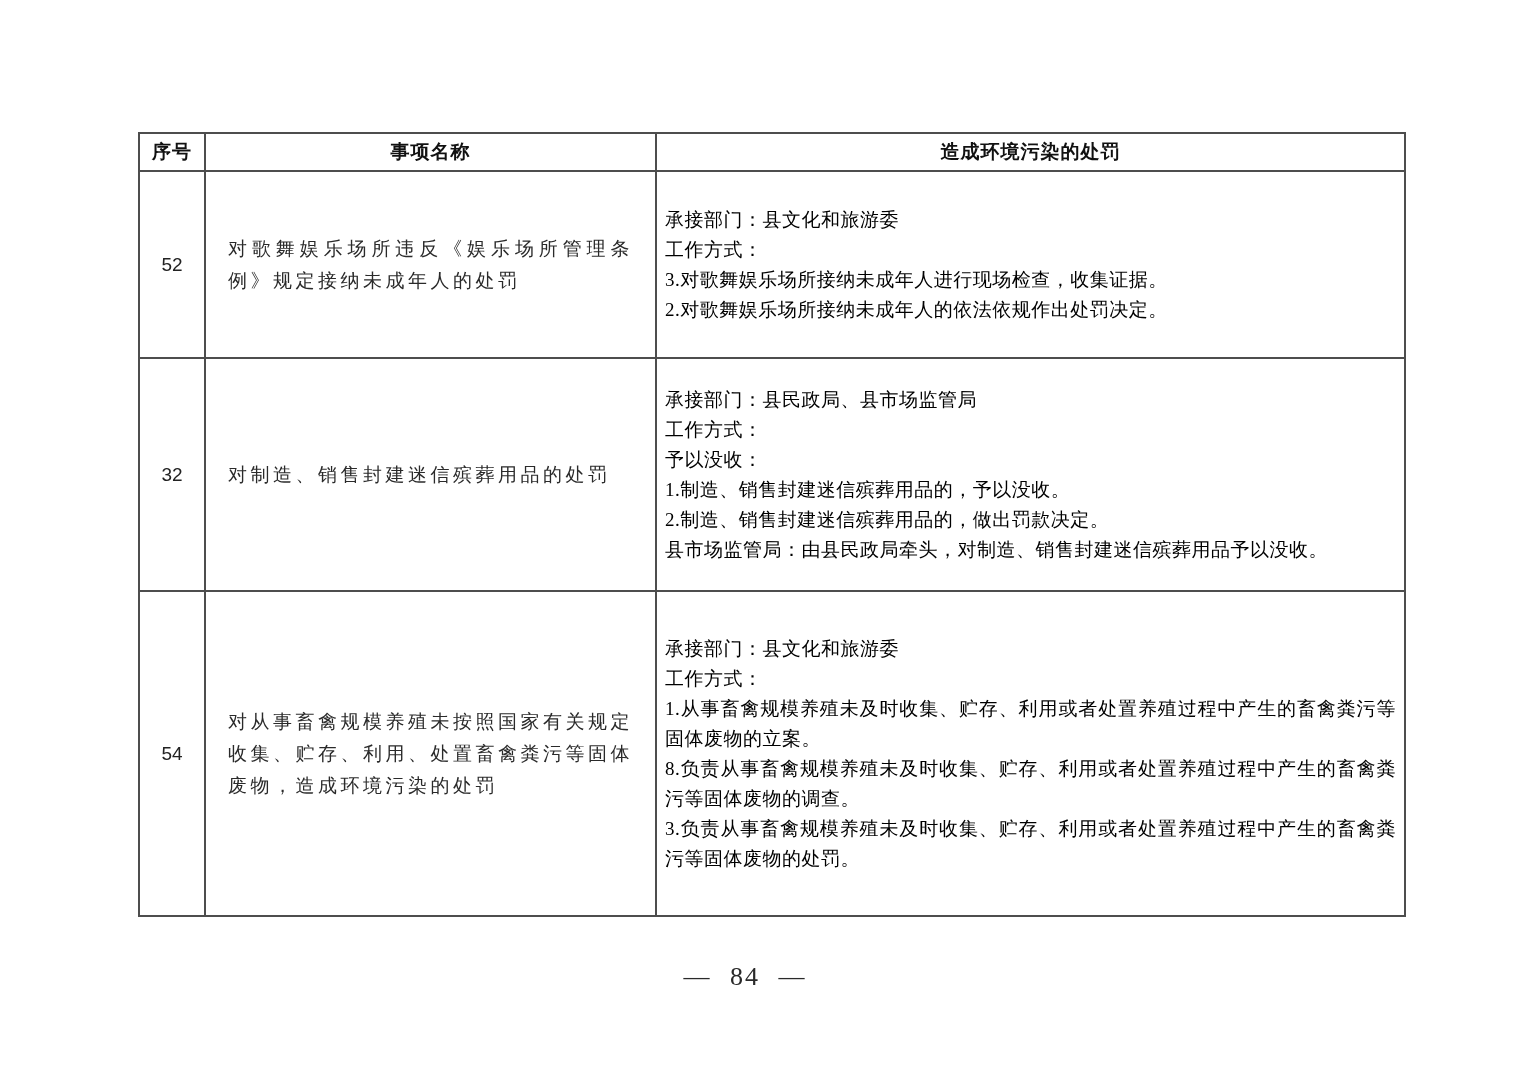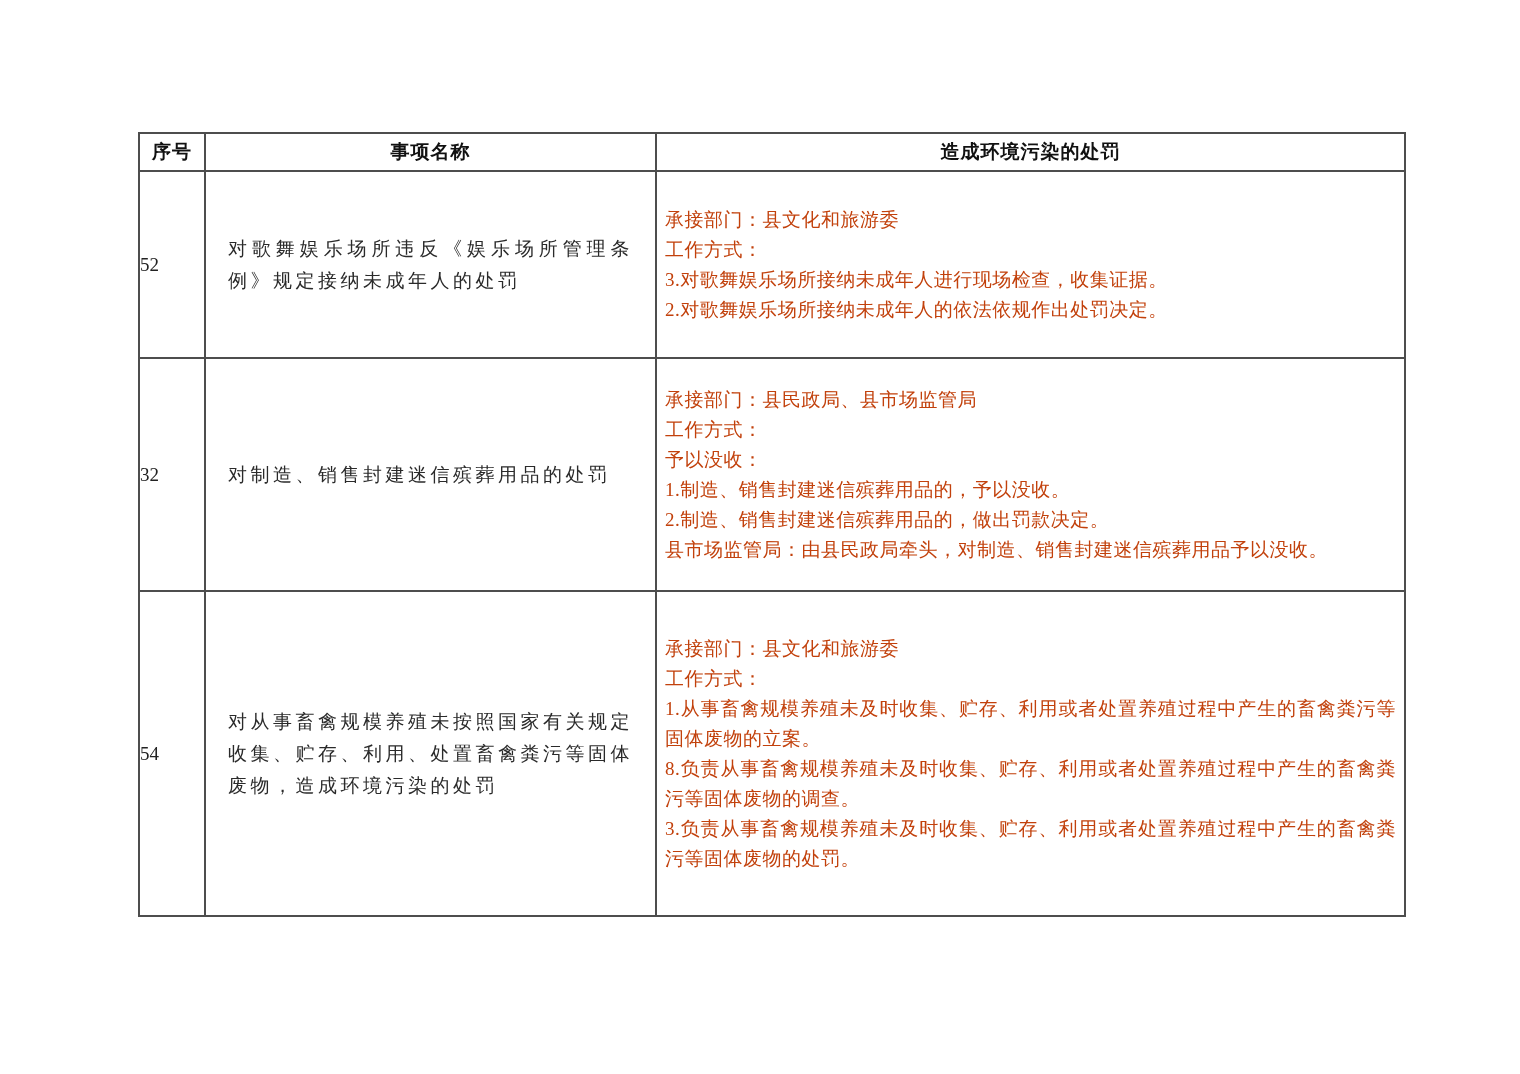--- a/index.html
+++ b/index.html
@@ -42,37 +42,37 @@
     font-size: 19px;
     text-align: center;
     letter-spacing: 1px;
     color: #111;
   }
   tbody tr:nth-child(1) { height: 187px; }
   tbody tr:nth-child(2) { height: 233px; }
   tbody tr:nth-child(3) { height: 325px; }
 
   td.col-no {
-    text-align: left;
-    font-family: Liberation Serif, serif;
+    text-align: center;
+    font-family: Liberation Sans, sans-serif;
     font-size: 19px;
     color: #222;
   }
   td.col-name {
     padding: 4px 22px;
     font-size: 19px;
     line-height: 32px;
     letter-spacing: 3.5px;
     text-align: justify;
     color: #2a2a2a;
   }
   td.col-detail {
     padding: 4px 8px;
     font-size: 19px;
-    color: #c2410c;
+    color: #000000;
   }
   .detail-line {
     line-height: 30px;
     letter-spacing: 0.5px;
     text-align: justify;
   }
   .footer {
     position: absolute;
     left: 0;
     top: 962px;
@@ -137,14 +137,17 @@
             <div class="detail-line">承接部门：县文化和旅游委</div>
             <div class="detail-line">工作方式：</div>
             <div class="detail-line">1.从事畜禽规模养殖未及时收集、贮存、利用或者处置养殖过程中产生的畜禽粪污等固体废物的立案。</div>
             <div class="detail-line">8.负责从事畜禽规模养殖未及时收集、贮存、利用或者处置养殖过程中产生的畜禽粪污等固体废物的调查。</div>
             <div class="detail-line">3.负责从事畜禽规模养殖未及时收集、贮存、利用或者处置养殖过程中产生的畜禽粪污等固体废物的处罚。</div>
           </td>
     </tr>
   </tbody>
   </table>
 
+  <div class="footer">
+    <span class="page-number">— 84 —</span>
+  </div>
 
 </div>
 
 </body></html>

